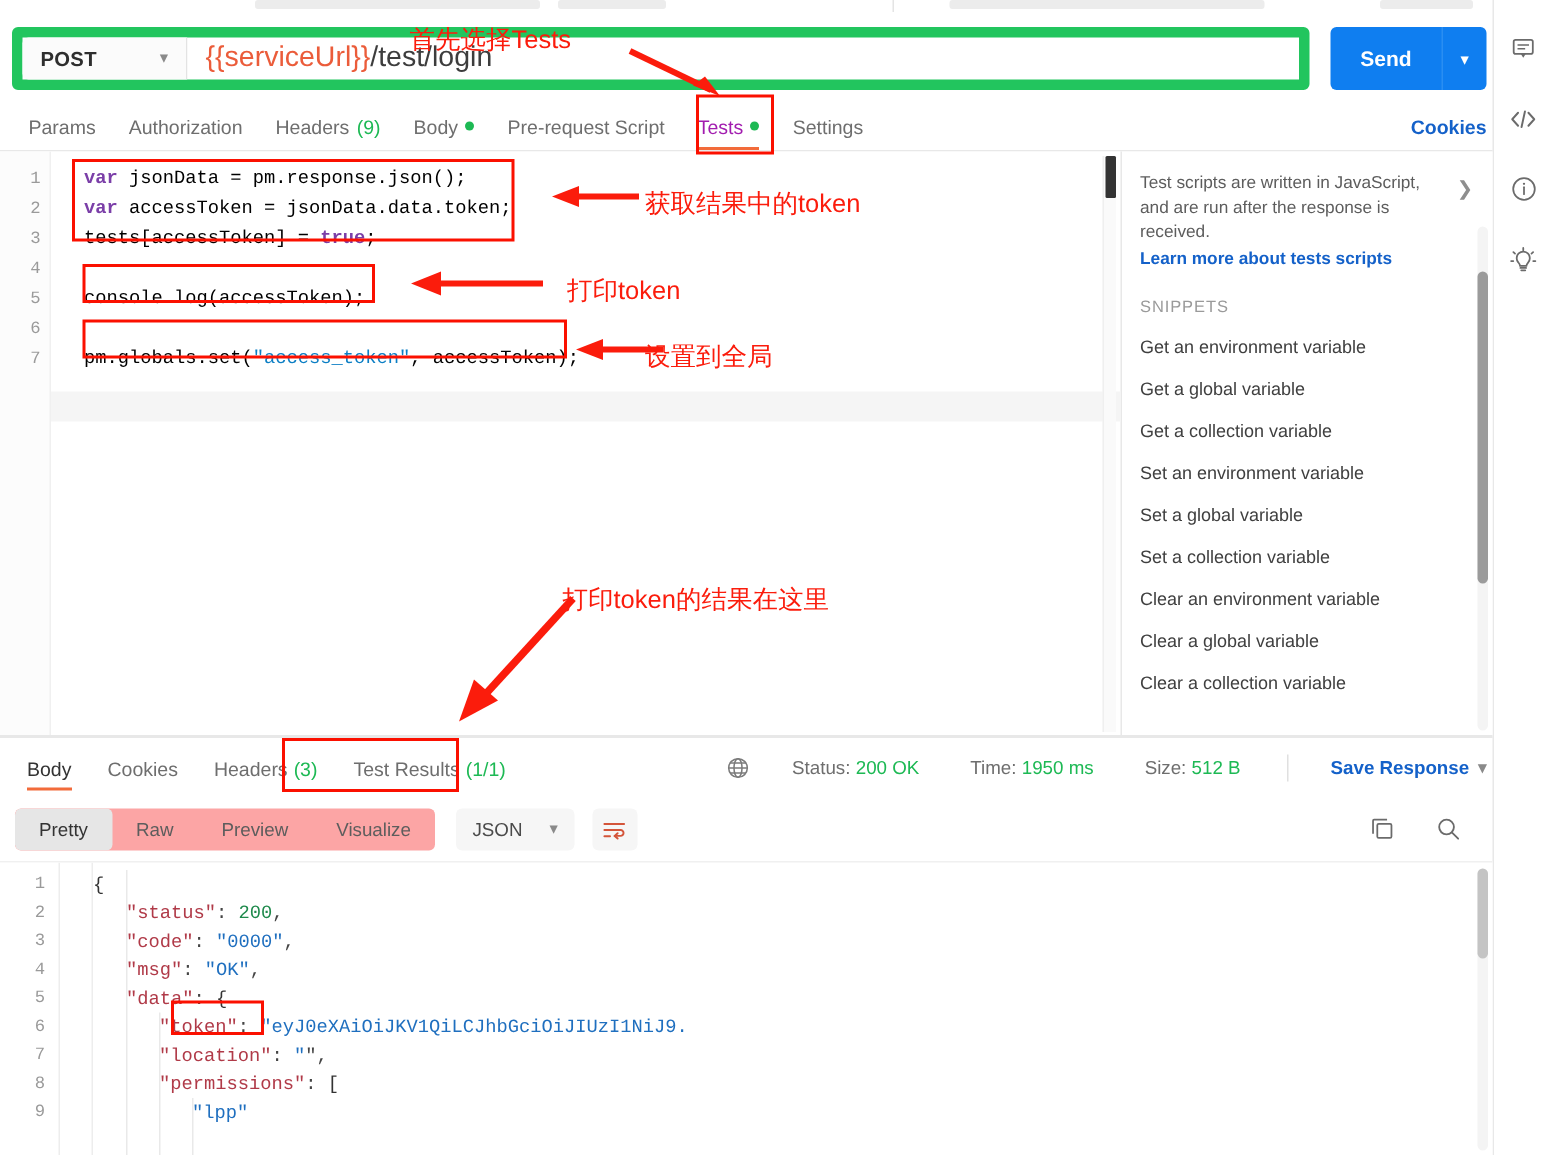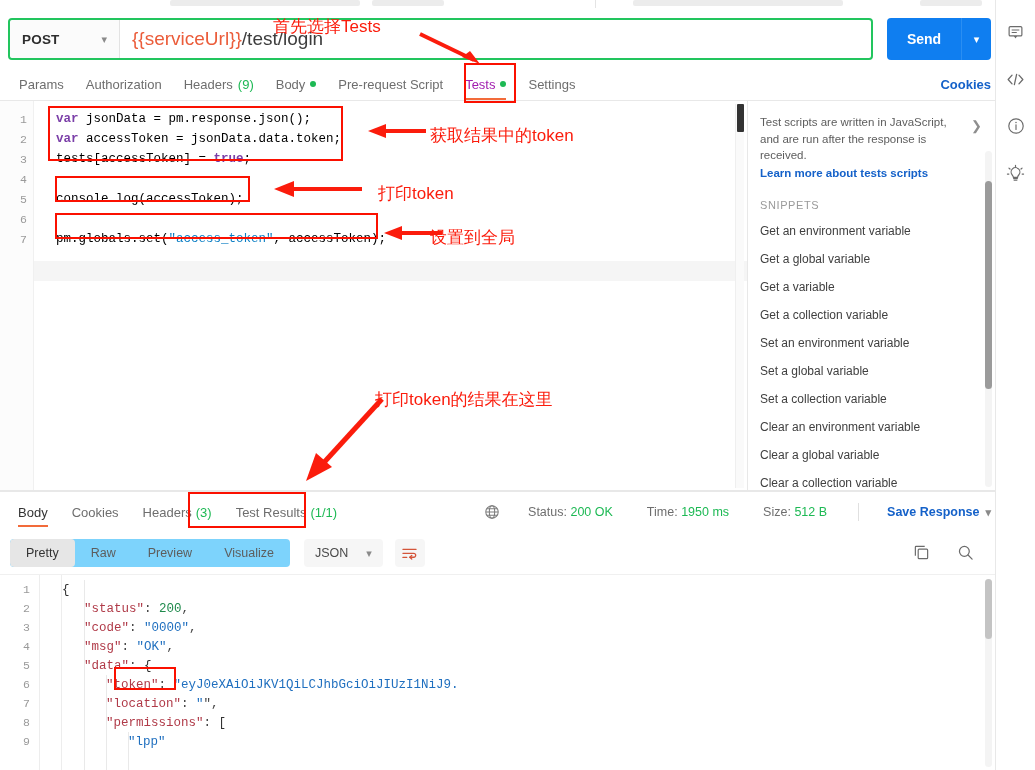--- a/index.html
+++ b/index.html
@@ -24,21 +24,21 @@
   .rail {
     position:absolute; right:0; top:0; width:40px; height:770px;
     background:#fff; border-left:1px solid #e8e8e8;
     display:flex; flex-direction:column; align-items:center;
     padding-top:22px; gap:27px;
   }
   .rail .ricon { width:20px; height:20px; color:#6b6b6b; display:flex; align-items:center; justify-content:center; cursor:pointer; }
 
   
   .urlbar { position:absolute; left:8px; top:18px; width:865px; height:42px;
-            border:2px solid #22c55e; border-radius:4px; background:#fff; display:flex; }
+            border:7px solid #22c55e; border-radius:4px; background:#fff; display:flex; }
   .method { width:110px; display:flex; align-items:center; justify-content:space-between;
             padding:0 12px; background:#fbfbfb; border-right:1px solid #e3e3e3;
             border-radius:4px 0 0 4px; cursor:pointer; }
   .method-label { font-size:13.5px; font-weight:bold; color:#2e2e2e; letter-spacing:.2px; }
   .chev { color:#8a8a8a; font-size:11px; line-height:1; }
   .urlinput { flex:1; display:flex; align-items:center; padding:0 12px; font-size:19px;
               color:#3d3d3d; cursor:text; }
   .var { color:#eb5c3a; }
 
   
@@ -108,21 +108,21 @@
   .statusbar .sitem { padding:0 9px; white-space:nowrap; }
   .val-green { color:#1db954; }
   .vsep { width:1px; height:18px; background:#e0e0e0; margin:0 6px; }
   .saveresp { font-weight:bold; color:#1461c9; display:flex; align-items:center; gap:6px;
               padding-left:6px; cursor:pointer; }
   .globe { width:16px; height:16px; color:#7b7b7b; margin-right:3px; }
 
   
   .viewbar { position:absolute; left:0; top:532px; width:995px; height:42px; display:flex;
              align-items:center; padding-left:10px; gap:0; }
-  .segwrap { display:flex; background:#7dd3fc; border-radius:4px; overflow:hidden; height:28px; }
+  .segwrap { display:flex; background:#fca5a5; border-radius:4px; overflow:hidden; height:28px; }
   .seg { padding:0 16px; height:28px; display:flex; align-items:center; font-size:12.5px;
          color:#5d5d5d; cursor:pointer; }
   .seg.active { background:#e6e6e6; color:#333; border-radius:4px; }
   .jsonsel { margin-left:14px; height:28px; display:flex; align-items:center; gap:18px;
              padding:0 11px; background:#f6f6f6; border-radius:4px; font-size:12.5px;
              color:#4a4a4a; cursor:pointer; }
   .wrapbtn { margin-left:12px; width:30px; height:28px; background:#f6f6f6; border-radius:4px;
              display:flex; align-items:center; justify-content:center; cursor:pointer; color:#d4553a; }
   .vb-right { position:absolute; right:44px; top:532px; height:42px; display:flex;
               align-items:center; gap:26px; padding-right:16px; }
@@ -271,21 +271,20 @@
     </div>
 
     <div class="snip">
       <div class="snip-desc">Test scripts are written in JavaScript, and are run after the response is received.</div>
       <div class="snip-link">Learn more about tests scripts</div>
       <div class="snip-collapse">❯</div>
       <div class="snip-head">SNIPPETS</div>
       <div id="snippet-items">
           <div class="snip-item">Get an environment variable</div>
           <div class="snip-item">Get a global variable</div>
-          <div class="snip-item">Get a variable</div>
           <div class="snip-item">Get a collection variable</div>
           <div class="snip-item">Set an environment variable</div>
           <div class="snip-item">Set a global variable</div>
           <div class="snip-item">Set a collection variable</div>
           <div class="snip-item">Clear an environment variable</div>
           <div class="snip-item">Clear a global variable</div>
           <div class="snip-item">Clear a collection variable</div>
         </div>
       <div class="snip-scroll">
         <div class="snip-thumb"></div>

